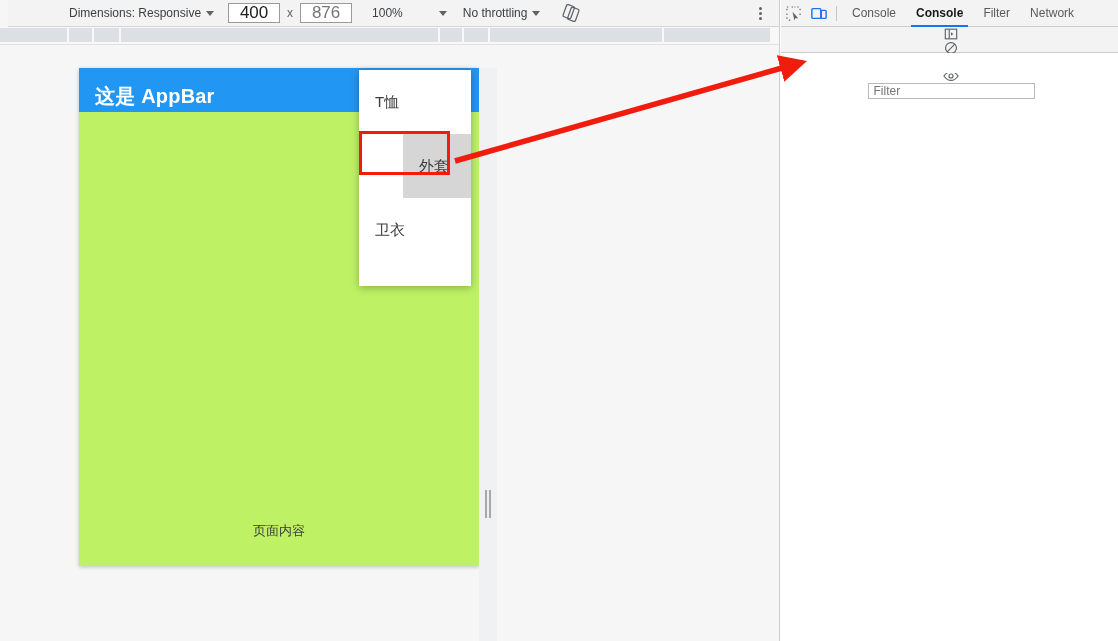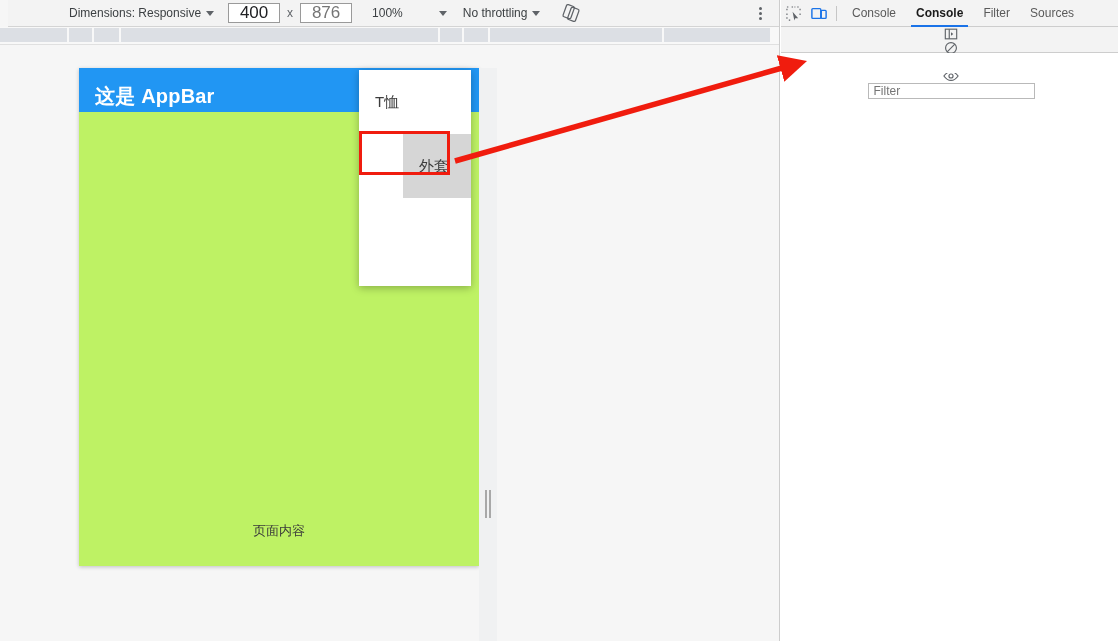--- a/index.html
+++ b/index.html
@@ -298,20 +298,23 @@
       </div>
     </div>
 
     <div id="dropdown">
       <div class="menu-item">
         <span>T恤</span>
       </div>
       <div class="menu-item selected">
         <span>外套</span>
       </div>
+      <div class="menu-item">
+        <span>卫衣</span>
+      </div>
     </div>
     <div id="sel-box"></div>
 
     <div id="resize-strip"></div>
     <div id="resize-grip">
       <i></i>
       <i></i>
     </div>
   </div>
 
@@ -334,21 +337,21 @@
       <div class="dt-tab">
         <span>Console</span>
       </div>
       <div class="dt-tab active">
         <span>Console</span>
       </div>
       <div class="dt-tab">
         <span>Filter</span>
       </div>
       <div class="dt-tab">
-        <span>Sources</span>
+        <span>Network</span>
       </div>
     </div>
 
     <div id="dt-subbar">
       <div class="tb-icon-btn">
         <svg width="14" height="14" viewBox="0 0 16 16">
           <rect x="1.5" y="2.5" width="13" height="11" fill="none" stroke="#5f6368" stroke-width="1.3"></rect>
           <line x1="6" y1="2.5" x2="6" y2="13.5" stroke="#5f6368" stroke-width="1.3"></line>
           <path d="M8 6l2.6 2L8 10z" fill="#5f6368"></path>
         </svg>

